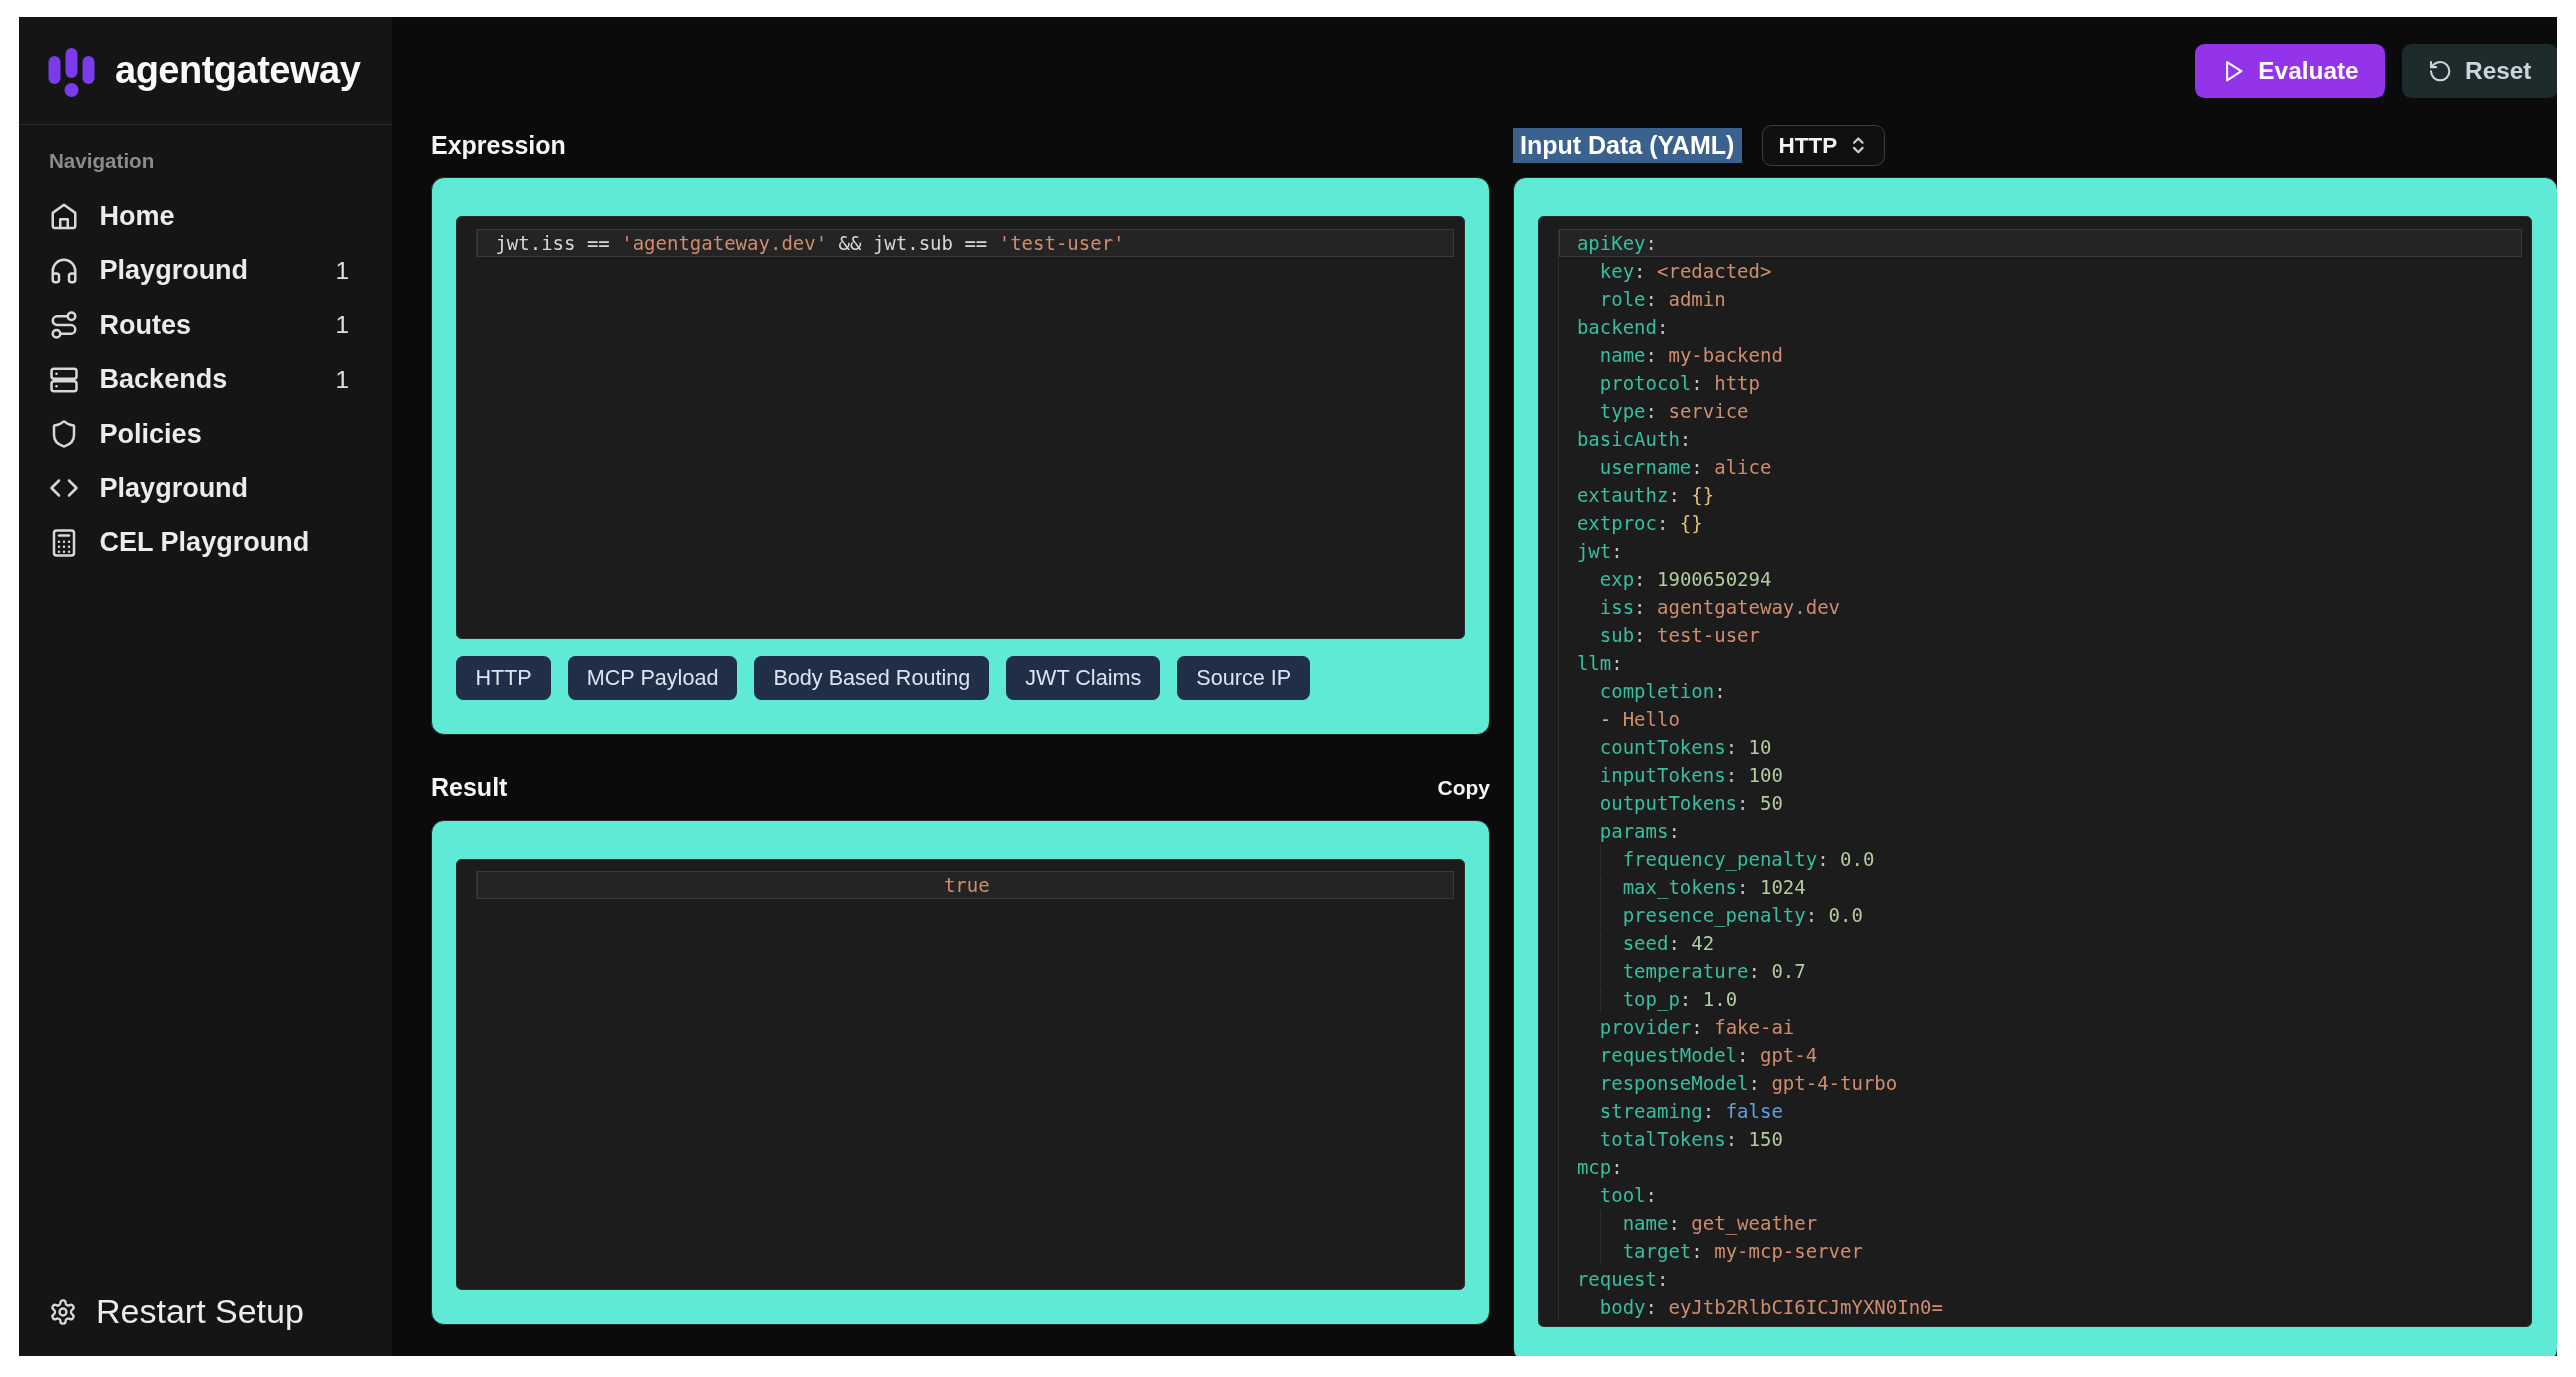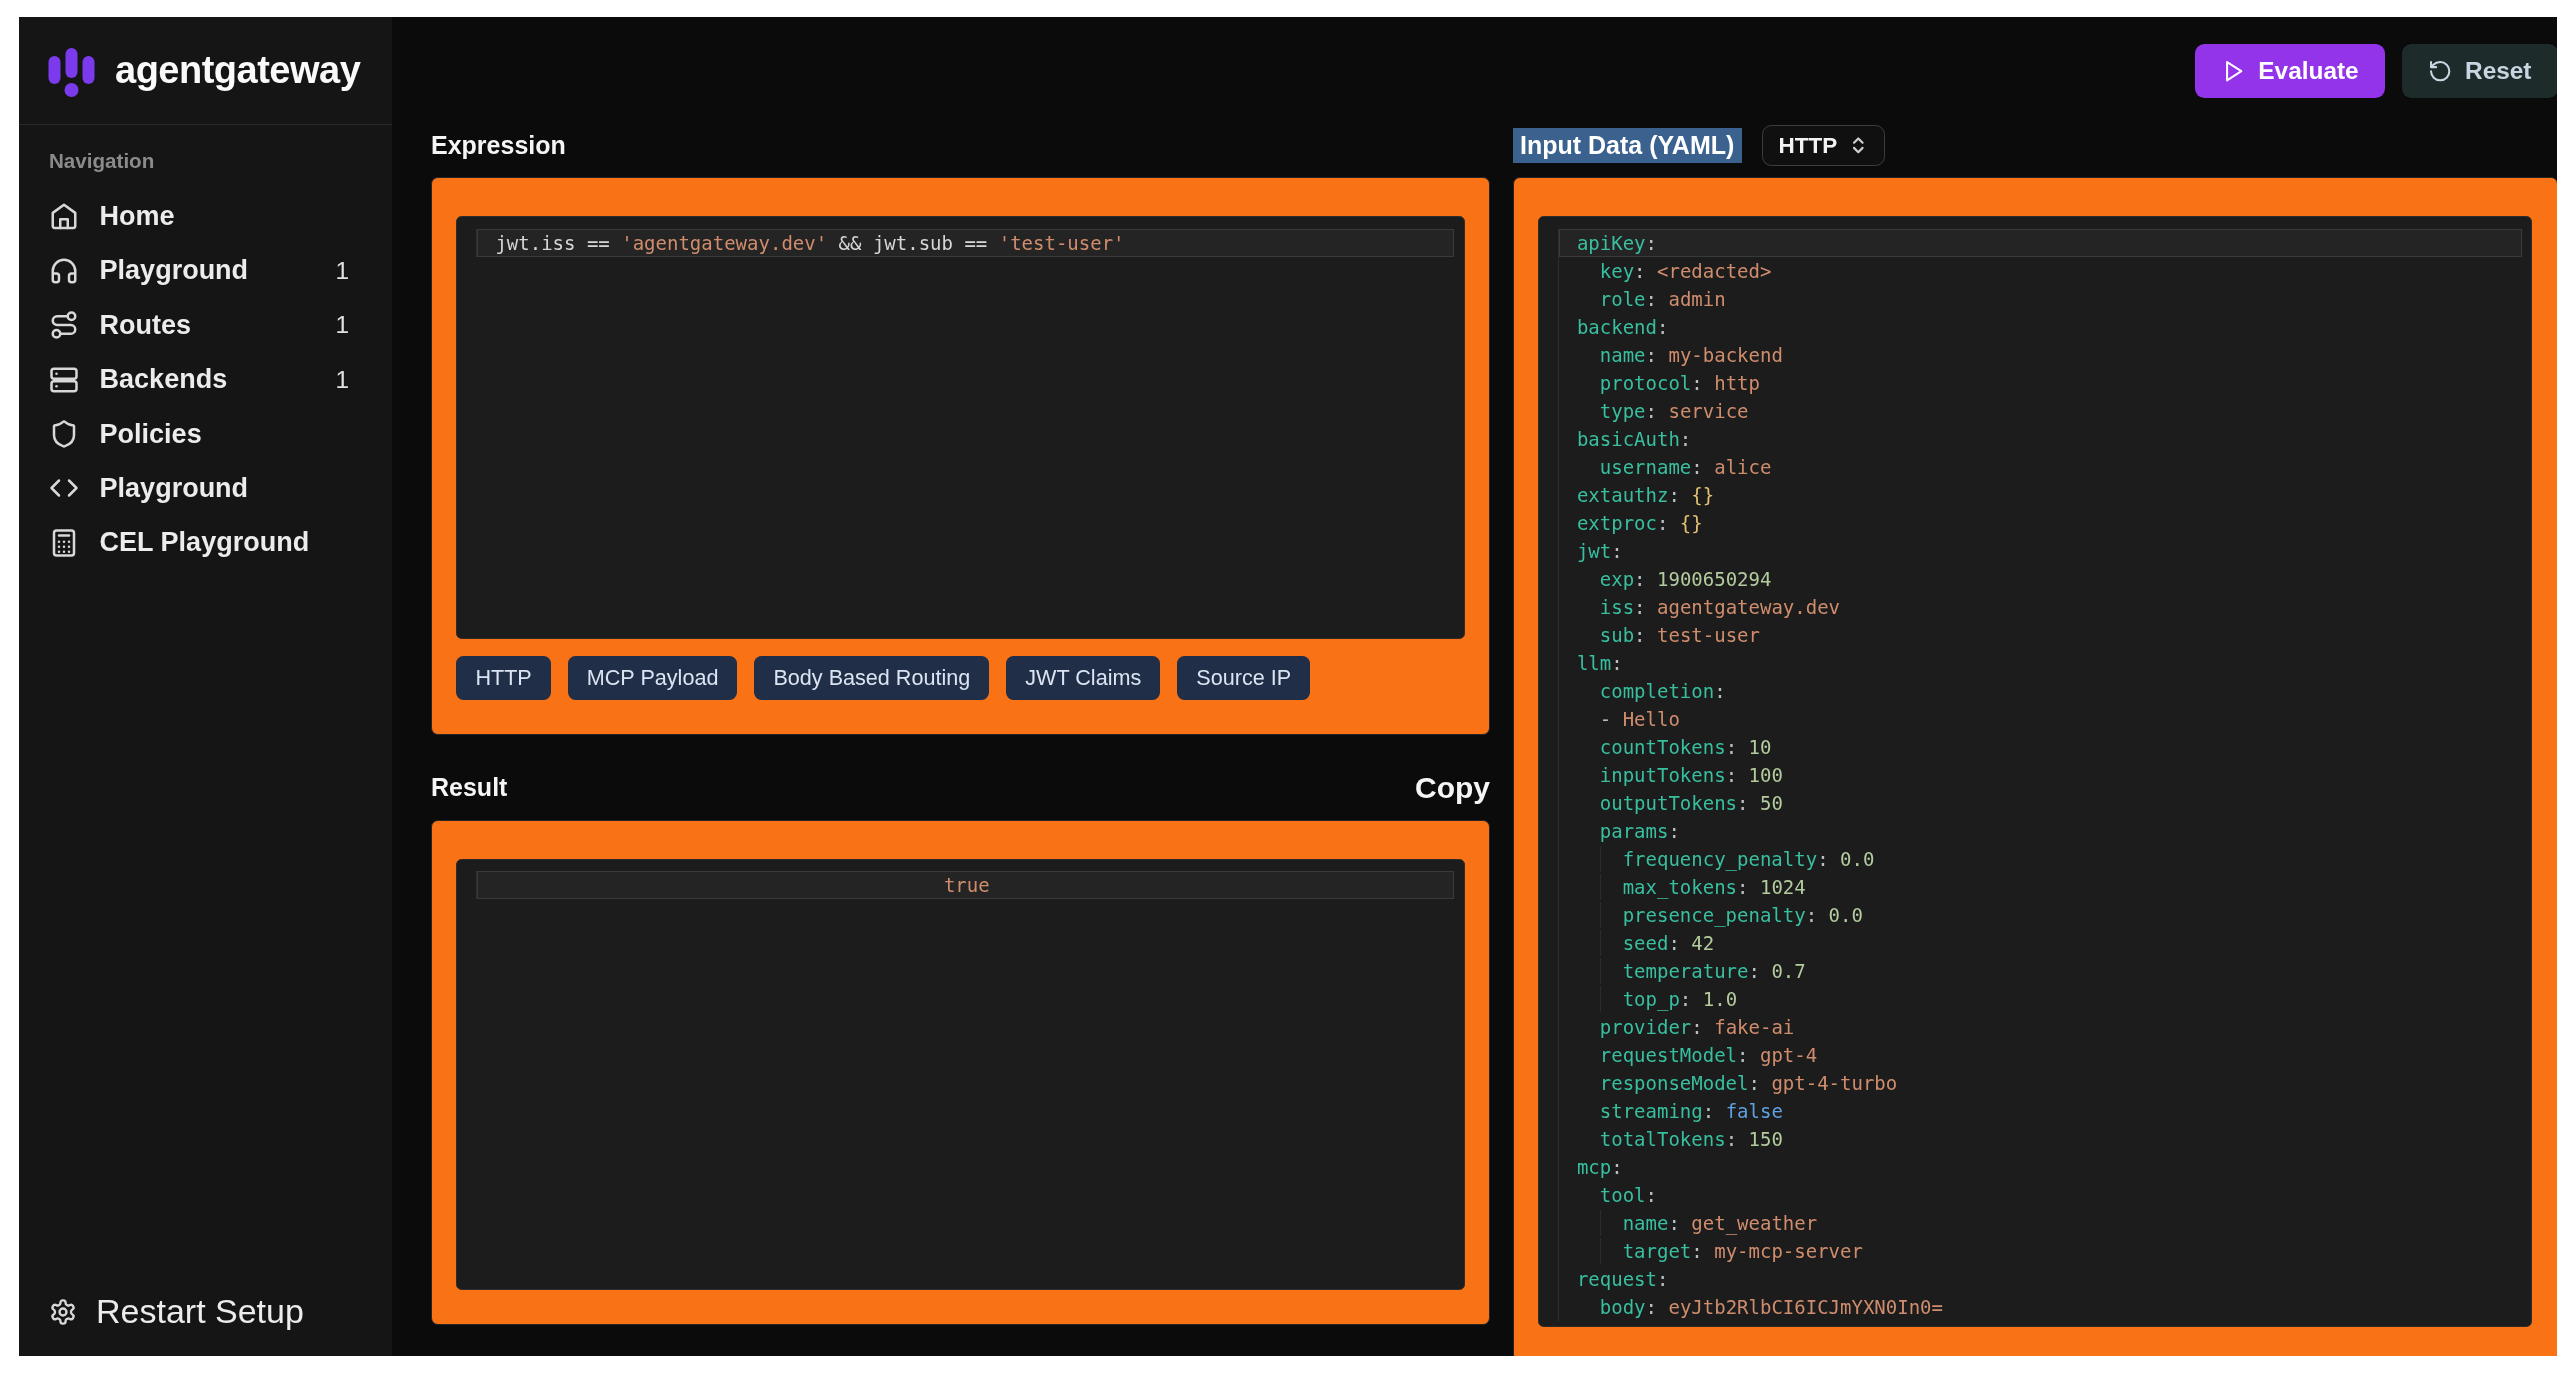--- a/index.html
+++ b/index.html
@@ -37,23 +37,23 @@
   .btn-evaluate svg { stroke:#ffffff; }
   .btn-reset { background:#1d2b2b; color:#c9d6e2; }
   .btn-reset svg { stroke:#c9d6e2; }
 
   .content { flex:1; display:grid; grid-template-columns:1059px 1045px; gap:22.5px; padding-left:39px; align-content:start; }
 
   .title-row { height:41px; display:flex; align-items:center; margin-bottom:11.3px; }
   .panel-title { color:#f5f5f5; font-size:25px; font-weight:600; }
   .panel-title.selected { background:#3b618f; color:#ffffff; padding:2.8px 7.5px; }
   .spacer { flex:1; }
-  .copy-btn { color:#f5f5f5; font-size:30px; font-weight:600; cursor:pointer; }
-
-  .card { background:#f97316; border:0.9px solid #262626; border-radius:7px; padding:38px 24.4px 34px 24.4px; display:flex; flex-direction:column; }
+  .copy-btn { color:#f5f5f5; font-size:21px; font-weight:600; cursor:pointer; }
+
+  .card { background:#5eead4; border:0.9px solid #262626; border-radius:13px; padding:38px 24.4px 34px 24.4px; display:flex; flex-direction:column; }
   .card-expression { height:558px; }
   .card-result { height:505px; margin-top:0;text-align:center; }
   .result-row { margin-top:32px; }
   .card-input { height:1185px; }
 
   .editor { background:#1c1c1c; border:0.9px solid #2c2c2c; border-radius:5.6px; flex:1; overflow:hidden; cursor:text; }
   .code-area { position:relative; padding:11.3px 9.4px 11.3px 19px; border-left:0; height:100%; }
   .code-lines { position:relative; border-left:0.9px solid #2e2e2e; }
   .cm-line { position:relative; white-space:pre; font-family:"DejaVu Sans Mono", monospace; font-size:19px; height:28px; line-height:26px; padding:0 15px 0 17px; border:0.9px solid transparent; color:#d6d6d6; }
   .cm-line.active { background:#242424; border-color:#3a3a3a; }

